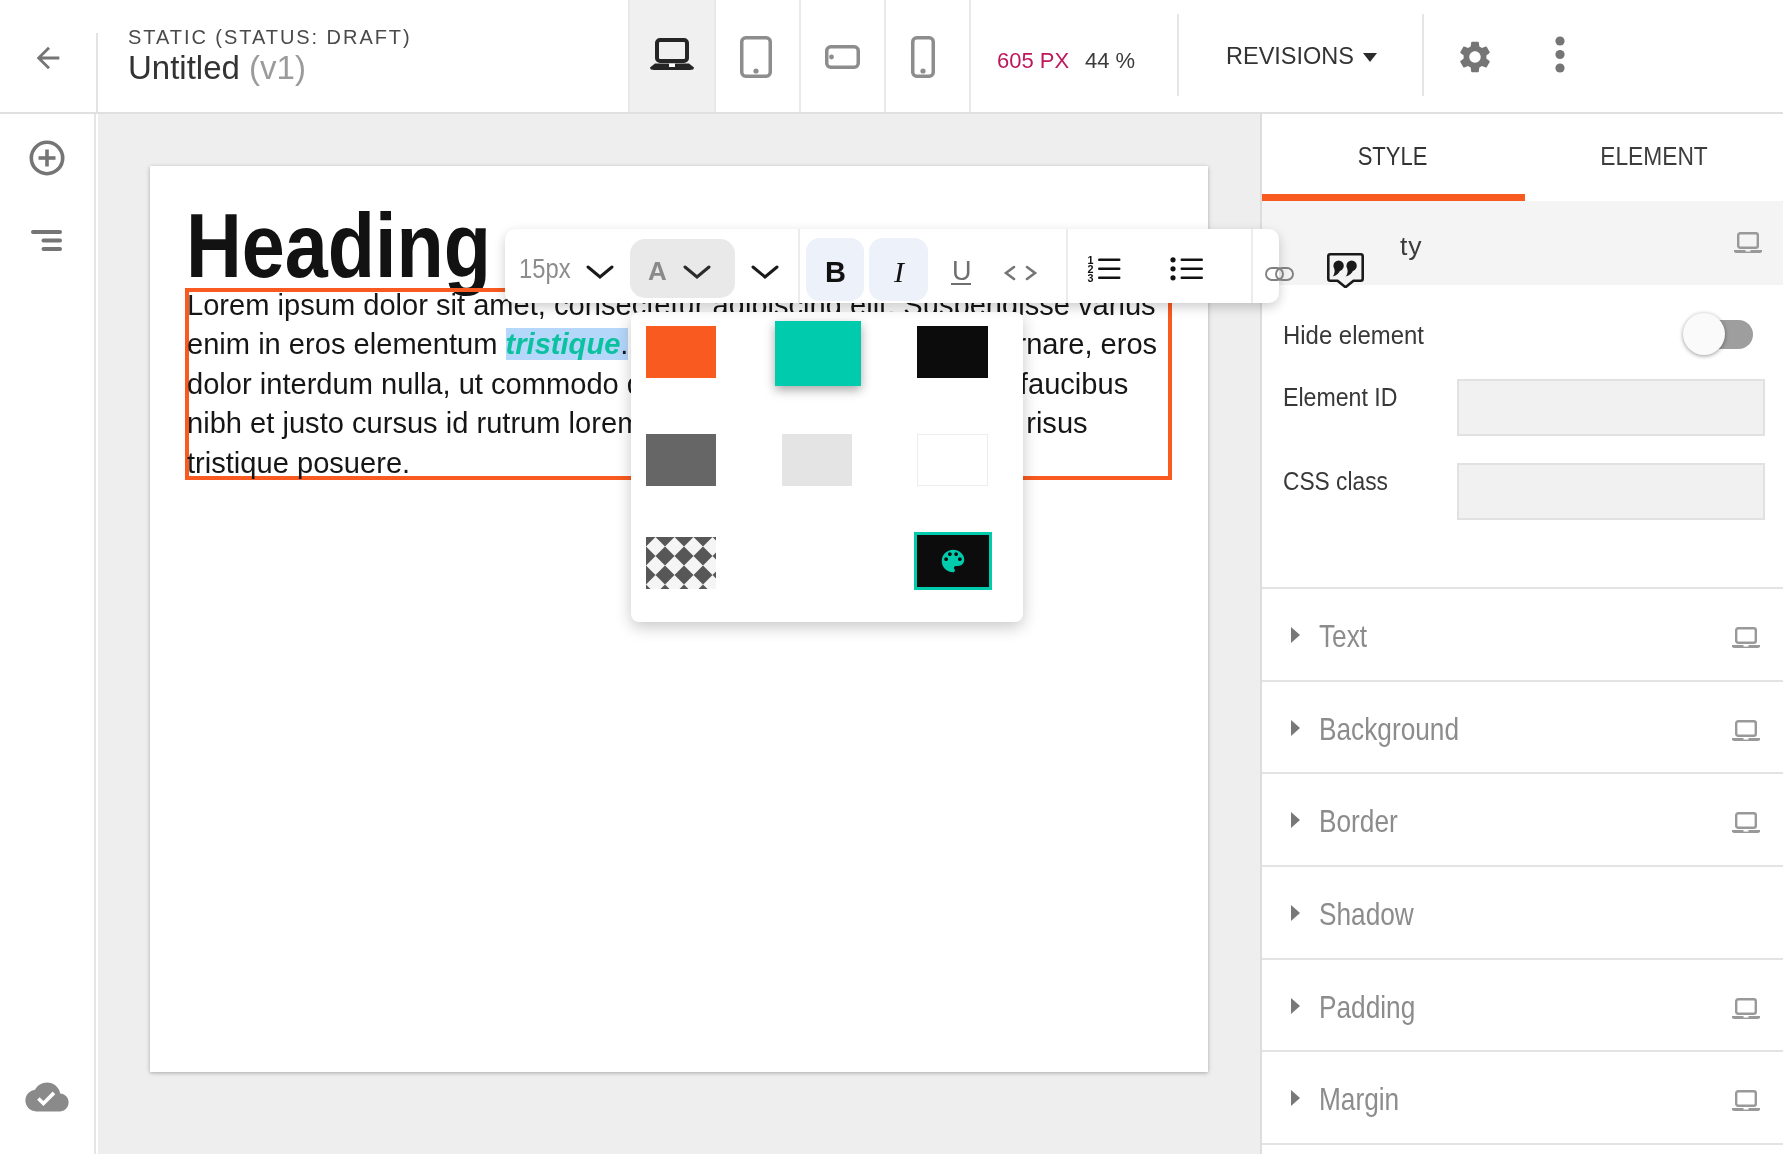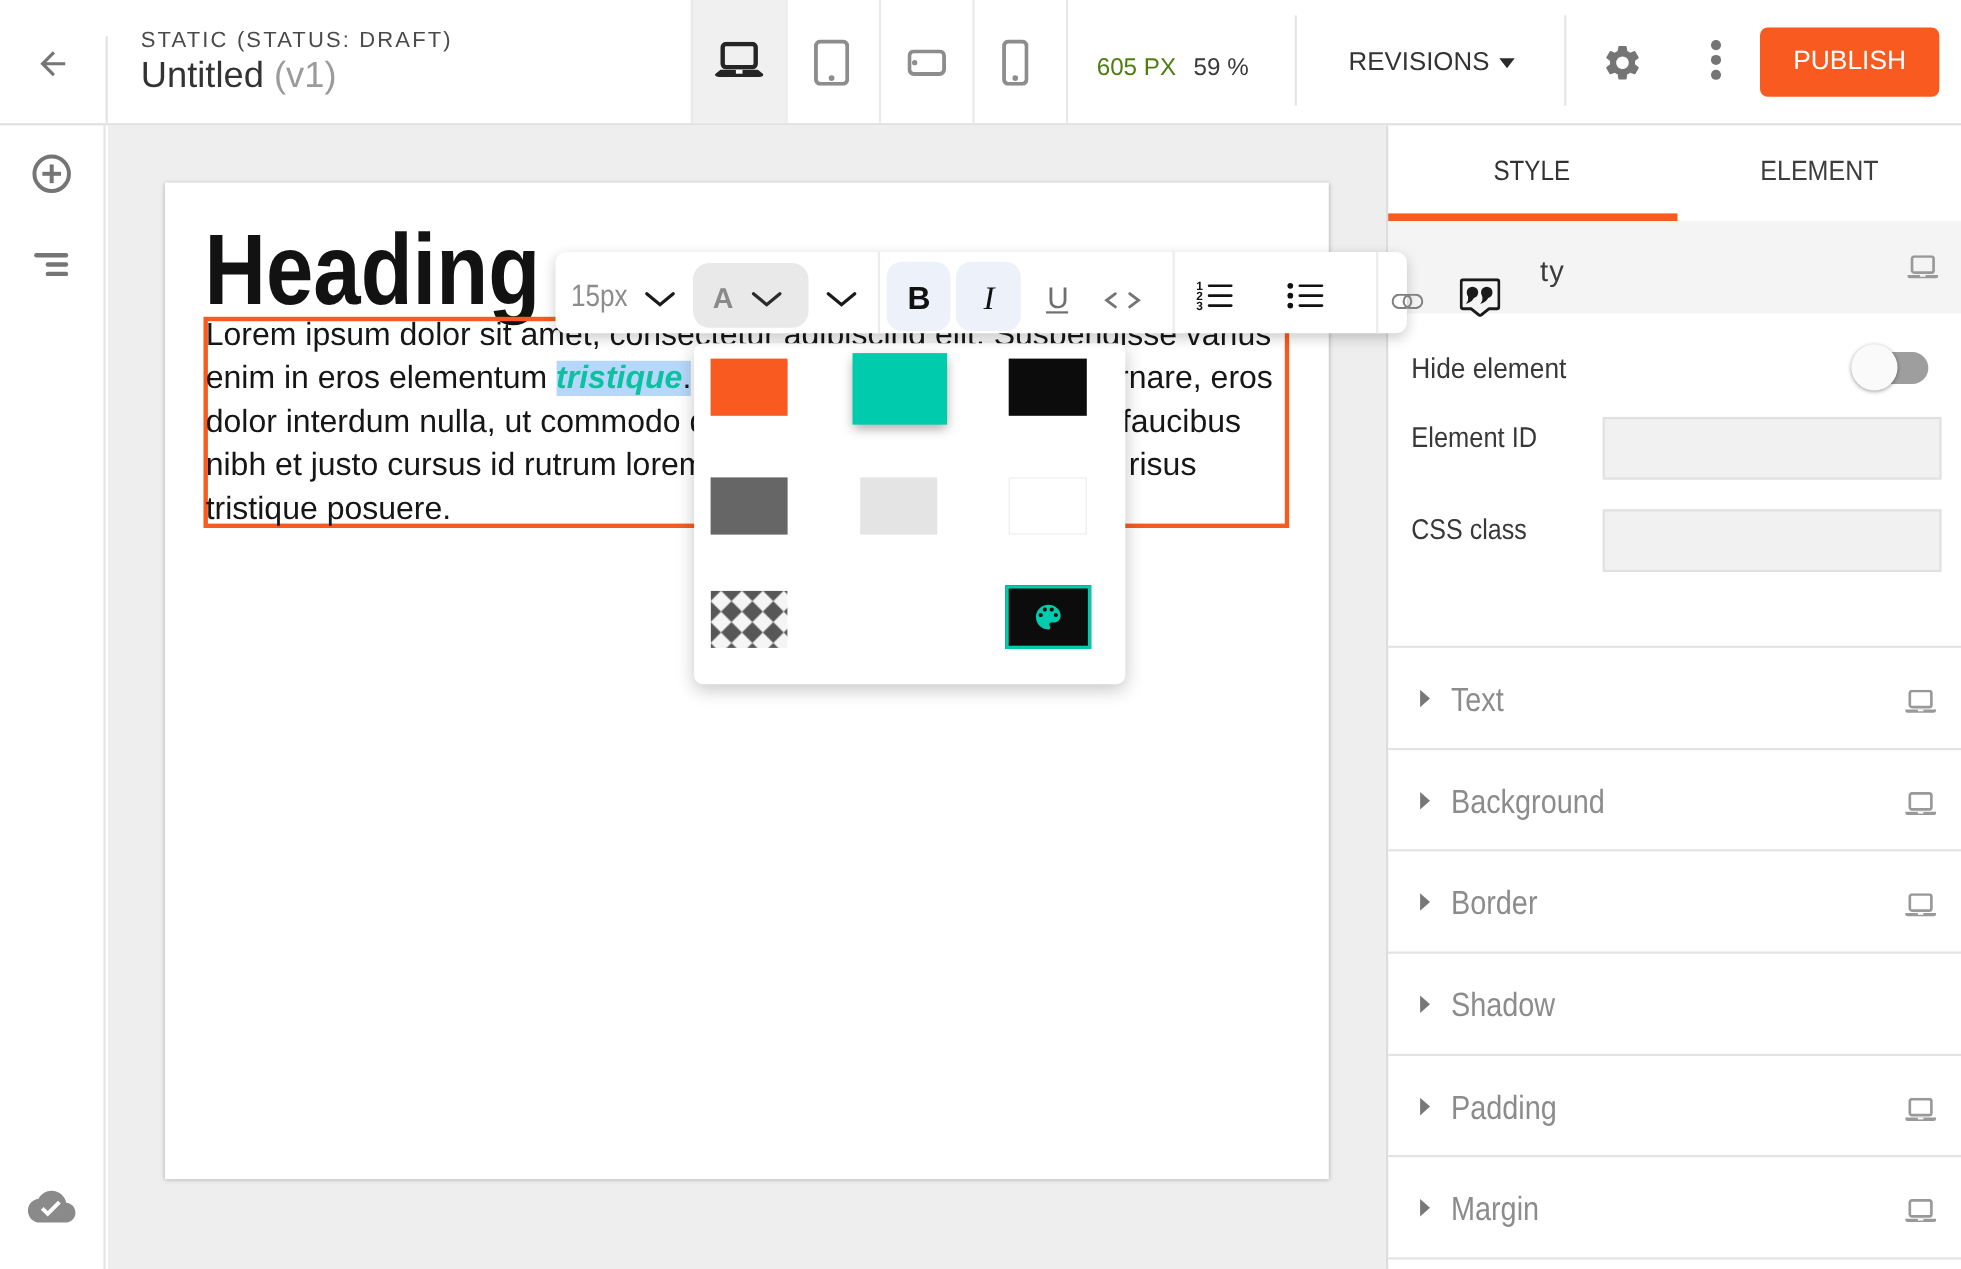--- a/index.html
+++ b/index.html
@@ -11,21 +11,21 @@
   #backarrow { position:absolute; left:31px; top:41px; }
   #tb-div1 { position:absolute; left:96px; top:33px; width:2px; height:79px; background:#e3e3e3; }
   #static-label { position:absolute; left:128px; top:27px; font-size:20px; letter-spacing:1.95px; color:#4a4a4a; line-height:20px; }
   #untitled { position:absolute; left:128px; top:51px; font-size:33px; color:#333; line-height:34px; }
   #untitled .v1 { color:#9b9b9b; }
   .devtab { position:absolute; top:0; height:112px; border-left:2px solid #e9e9e9; }
   #dt1 { left:628px; width:86px; background:#f0f0f0; }
   #dt2 { left:714px; width:85px; }
   #dt3 { left:799px; width:85px; }
   #dt4 { left:884px; width:87px; border-right:2px solid #e9e9e9; }
-  #zoomtext1 { position:absolute; left:997px; top:48px; font-size:22px; color:#4d7c0f; }
+  #zoomtext1 { position:absolute; left:997px; top:48px; font-size:22px; color:#be185d; }
   #zoomtext2 { position:absolute; left:1085px; top:48px; font-size:22px; color:#3a3a3a; }
   #tb-div2 { position:absolute; left:1177px; top:14px; width:2px; height:82px; background:#e5e5e5; }
   #revisions { position:absolute; left:1226px; top:44px; font-size:23.5px; color:#333; line-height:24px; }
   #rev-caret { position:absolute; left:1363px; top:53px; width:0; height:0; border-left:7px solid transparent; border-right:7px solid transparent; border-top:9px solid #2b2b2b; }
   #tb-div3 { position:absolute; left:1422px; top:14px; width:2px; height:82px; background:#e5e5e5; }
   #gear { position:absolute; left:1456px; top:38px; }
   #threedot { position:absolute; left:1551px; top:32px; }
   #publish { position:absolute; left:1600px; top:25px; width:163px; height:63px; background:#f85a20; border-radius:7px; }
   #publish span { position:absolute; left:0; width:163px; text-align:center; top:19px; font-size:24px; letter-spacing:0px; color:#fff; line-height:24px; }
 
@@ -123,36 +123,33 @@
   </svg>
   <svg style="position:absolute;left:825px;top:45px;" width="35" height="24" viewBox="0 0 35 24">
     <rect x="1.75" y="1.75" width="31.5" height="20.5" rx="4" fill="none" stroke="#8d8d8d" stroke-width="3.5"></rect>
     <circle cx="6.5" cy="12" r="2.4" fill="#8d8d8d"></circle>
   </svg>
   <svg style="position:absolute;left:911px;top:36px;" width="24" height="42" viewBox="0 0 24 42">
     <rect x="1.75" y="1.75" width="20.5" height="38.5" rx="4" fill="none" stroke="#8d8d8d" stroke-width="3.5"></rect>
     <circle cx="12" cy="35" r="2.6" fill="#8d8d8d"></circle>
   </svg>
   <div id="zoomtext1">605 PX</div>
-  <div id="zoomtext2">59 %</div>
+  <div id="zoomtext2">44 %</div>
   <div id="tb-div2"></div>
   <div id="revisions">REVISIONS</div>
   <div id="rev-caret"></div>
   <div id="tb-div3"></div>
   <svg id="gear" width="38" height="38" viewBox="0 0 24 24">
       <path fill="#757575" d="M19.14,12.94c0.04-0.3,0.06-0.61,0.06-0.94c0-0.32-0.02-0.64-0.07-0.94l2.03-1.58c0.18-0.14,0.23-0.41,0.12-0.61 l-1.92-3.32c-0.12-0.22-0.37-0.29-0.59-0.22l-2.39,0.96c-0.5-0.38-1.03-0.7-1.62-0.94L14.4,2.81c-0.04-0.24-0.24-0.41-0.48-0.41 h-3.84c-0.24,0-0.43,0.17-0.47,0.41L9.25,5.35C8.66,5.59,8.12,5.92,7.63,6.29L5.24,5.33c-0.22-0.08-0.47,0-0.59,0.22L2.74,8.87 C2.62,9.08,2.66,9.34,2.86,9.48l2.03,1.58C4.84,11.36,4.8,11.69,4.8,12s0.02,0.64,0.07,0.94l-2.03,1.58 c-0.18,0.14-0.23,0.41-0.12,0.61l1.92,3.32c0.12,0.22,0.37,0.29,0.59,0.22l2.39-0.96c0.5,0.38,1.03,0.7,1.62,0.94l0.36,2.54 c0.05,0.24,0.24,0.41,0.48,0.41h3.84c0.24,0,0.44-0.17,0.47-0.41l0.36-2.54c0.59-0.24,1.13-0.56,1.62-0.94l2.39,0.96 c0.22,0.08,0.47,0,0.59-0.22l1.92-3.32c0.12-0.22,0.07-0.47-0.12-0.61L19.14,12.94z M12,15.6c-1.98,0-3.6-1.62-3.6-3.6 s1.62-3.6,3.6-3.6s3.6,1.62,3.6,3.6S13.98,15.6,12,15.6z"></path>
     </svg>
   <svg id="threedot" width="18" height="50" viewBox="0 0 18 50">
     <circle cx="9" cy="9" r="4.6" fill="#757575"></circle>
       <circle cx="9" cy="22.5" r="4.6" fill="#757575"></circle>
       <circle cx="9" cy="36" r="4.6" fill="#757575"></circle>
   </svg>
-  <div id="publish">
-      <span>PUBLISH</span>
-    </div>
 </div>
 
 <div id="leftrail">
   <svg id="plusicon" width="36" height="36" viewBox="0 0 36 36">
     <circle cx="18" cy="18" r="15.7" fill="none" stroke="#757575" stroke-width="3.6"></circle>
     <rect x="9.5" y="16.2" width="17" height="3.6" fill="#757575"></rect>
     <rect x="16.2" y="9.5" width="3.6" height="17" fill="#757575"></rect>
   </svg>
   <svg id="menuicon" width="32" height="22" viewBox="0 0 32 22">
     <rect x="0" y="0" width="31" height="4" rx="2" fill="#757575"></rect>

